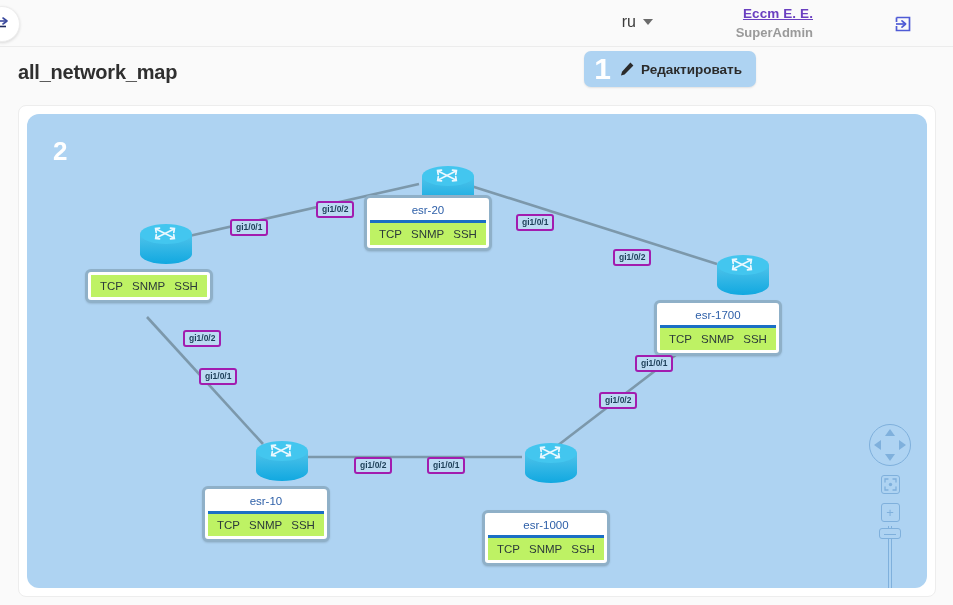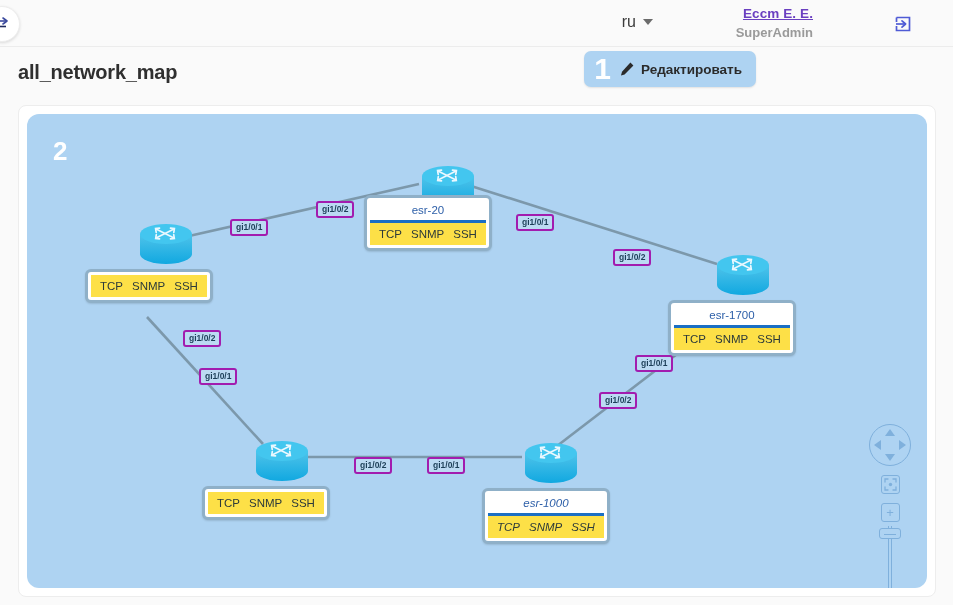--- a/index.html
+++ b/index.html
@@ -158,21 +158,21 @@
   }
   .dev-name {
     font-size: 11.5px;
     color: #2d5fa8;
     text-align: center;
     padding: 3px 10px 4px 10px;
     border-bottom: 3px solid #1b6fc4;
     white-space: nowrap;
   }
   .dev-protocols {
-    background: #fde047;
+    background: #bef264;
     display: flex;
     justify-content: space-around;
     gap: 9px;
     padding: 5px 9px;
   }
   .dev-protocols span {
     font-size: 11.5px;
     color: #2c3a3a;
   }
 
@@ -398,21 +398,21 @@
               <ellipse cx="29" cy="12" rx="26" ry="10" fill="#43c6ef"></ellipse>
               <g stroke="#eaf8ff" stroke-width="1.7" fill="none" stroke-linecap="round">
                 <path d="M19 16 L37 7"></path>
                 <path d="M19 7 L37 16"></path>
                 <path d="M33.5 6.2 L37.4 6.6 L36.8 10.4"></path>
                 <path d="M22.5 16.8 L18.7 16.4 L19.3 12.6"></path>
                 <path d="M22.5 6.2 L18.6 6.6 L19.2 10.4"></path>
                 <path d="M33.5 16.8 L37.3 16.4 L36.7 12.6"></path>
               </g>
             </svg></div>
-          <div class="dev-card" style="left: 641px; top: 186px;">
+          <div class="dev-card" style="left: 627px; top: 186px;">
             <div class="dev-name">esr-1700</div>
             <div class="dev-protocols">
               <span>TCP</span>
               <span>SNMP</span>
               <span>SSH</span>
             </div>
           </div>
           <div class="router-icon" style="left: 226px; top: 325px;"><svg width="58" height="46" viewBox="0 0 58 46">
               <defs>
                 <linearGradient id="rg3" x1="0" y1="0" x2="0" y2="1">
@@ -425,20 +425,21 @@
               <g stroke="#eaf8ff" stroke-width="1.7" fill="none" stroke-linecap="round">
                 <path d="M19 16 L37 7"></path>
                 <path d="M19 7 L37 16"></path>
                 <path d="M33.5 6.2 L37.4 6.6 L36.8 10.4"></path>
                 <path d="M22.5 16.8 L18.7 16.4 L19.3 12.6"></path>
                 <path d="M22.5 6.2 L18.6 6.6 L19.2 10.4"></path>
                 <path d="M33.5 16.8 L37.3 16.4 L36.7 12.6"></path>
               </g>
             </svg></div>
           <div class="dev-card" style="left: 175px; top: 372px;">
+            <div class="dev-name">esr-10</div>
             <div class="dev-protocols">
               <span>TCP</span>
               <span>SNMP</span>
               <span>SSH</span>
             </div>
           </div>
           <div class="router-icon" style="left: 495px; top: 327px;"><svg width="58" height="46" viewBox="0 0 58 46">
               <defs>
                 <linearGradient id="rg4" x1="0" y1="0" x2="0" y2="1">
                   <stop offset="0" stop-color="#4fc3ea"></stop>
@@ -449,21 +450,21 @@
               <ellipse cx="29" cy="12" rx="26" ry="10" fill="#43c6ef"></ellipse>
               <g stroke="#eaf8ff" stroke-width="1.7" fill="none" stroke-linecap="round">
                 <path d="M19 16 L37 7"></path>
                 <path d="M19 7 L37 16"></path>
                 <path d="M33.5 6.2 L37.4 6.6 L36.8 10.4"></path>
                 <path d="M22.5 16.8 L18.7 16.4 L19.3 12.6"></path>
                 <path d="M22.5 6.2 L18.6 6.6 L19.2 10.4"></path>
                 <path d="M33.5 16.8 L37.3 16.4 L36.7 12.6"></path>
               </g>
             </svg></div>
-          <div class="dev-card" style="left: 455px; top: 374px; font-style: italic;">
+          <div class="dev-card" style="left: 455px; top: 396px;">
             <div class="dev-name">esr-1000</div>
             <div class="dev-protocols">
               <span>TCP</span>
               <span>SNMP</span>
               <span>SSH</span>
             </div>
           </div>
         </div>
       <div id="labels-layer">
           <div class="link-label" style="left: 203px; top: 105px;">gi1/0/1</div>

